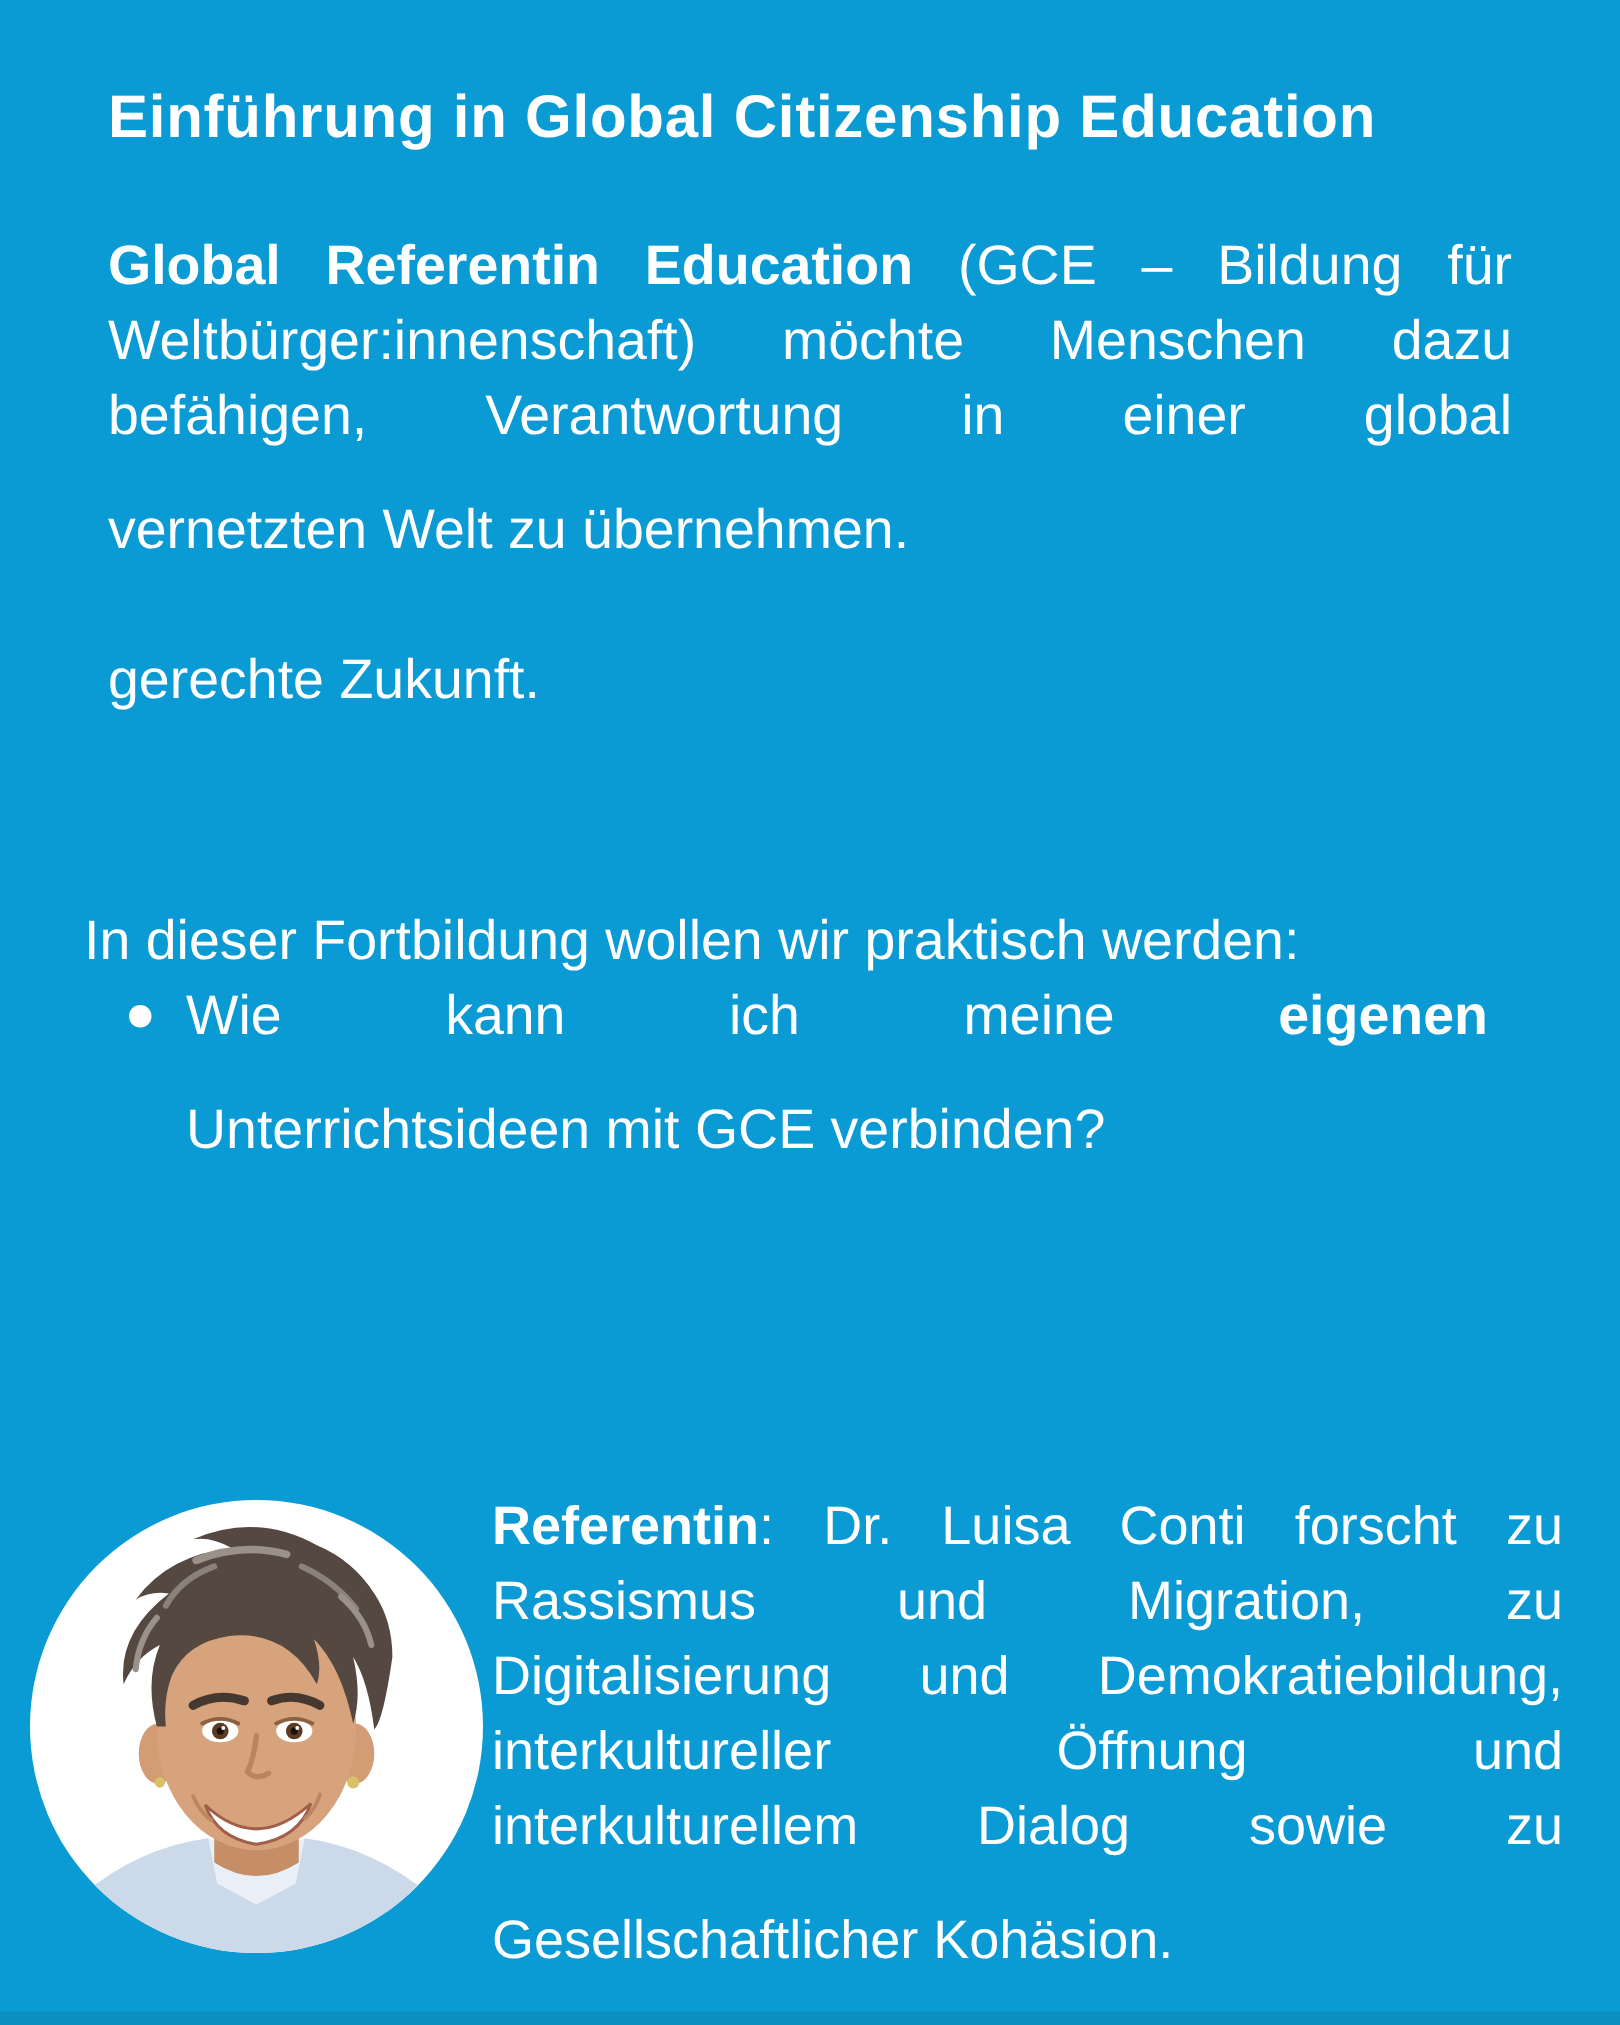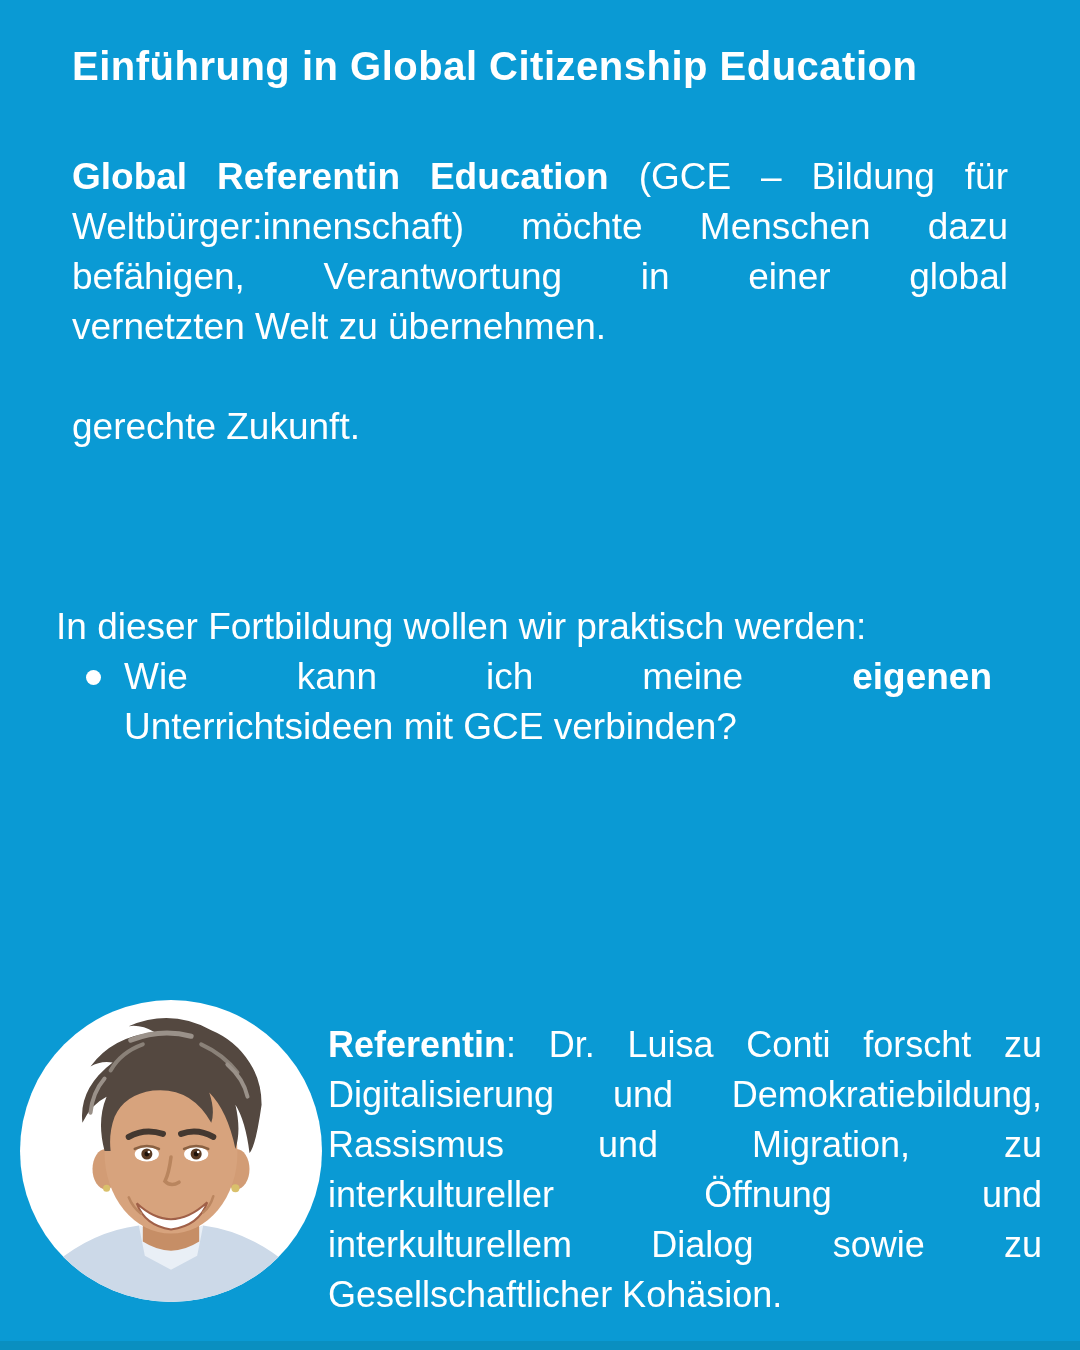--- a/index.html
+++ b/index.html
@@ -2,38 +2,38 @@
 <html><head>
 <meta charset="utf-8">
 <style>
   html,body { margin:0; padding:0; background:#333; }
   .canvas {
     position:relative; width:1080px; height:1350px;
     background:#0a9ad4; overflow:hidden;
     font-family:"Liberation Sans", sans-serif; color:#ffffff;
   }
   .title {
-    position:absolute; left:72px; top:44px;
+    position:absolute; left:72px; top:56px;
     font-size:40px; font-weight:700; letter-spacing:0.5px;
     white-space:nowrap;
   }
   .block { position:absolute; font-size:37px; line-height:50px; font-weight:400; }
   .jline { text-align:justify; text-align-last:justify; }
-  .jline.last { text-align:right; text-align-last:left; }
+  .jline.last { text-align:right; text-align-last:left;margin-top:26px; }
   .b { font-weight:700; }
   #p-intro   { left:72px;  top:152px; width:936px; }
   #p-gce     { left:72px;  top:402px; width:936px; }
   #sec-fort  { left:56px;  top:602px; width:936px; }
   .sec-heading { text-align:left; }
   .bullet-item { position:relative; padding-left:68px; }
   .bullet-dot {
     position:absolute; left:30px; top:18px;
     width:15px; height:15px; border-radius:50%; background:#ffffff;
   }
-  #ref-text  { left:328px; top:1020px; width:714px; font-size:36px; }
+  #ref-text  { left:328px; top:992px; width:714px; font-size:36px; }
   .avatar {
     position:absolute; left:20px; top:1000px; width:302px; height:302px;
     border-radius:50%;
   }
   .avatar svg { display:block; width:100%; height:100%; }
   .bottom-bar {
     position:absolute; left:0; bottom:0; width:1080px; height:9px;
     background:#0a8fc0;
   }
 </style>
@@ -114,22 +114,22 @@
 
         <path d="M116,202 Q150,234 186,201 Q178,224 150,228 Q124,224 116,202 Z" fill="#ffffff" stroke="#a06048" stroke-width="2"></path>
         <path d="M108,196 Q112,206 120,212" stroke="#bb8660" stroke-width="2.5" fill="none" stroke-linecap="round"></path>
         <path d="M192,195 Q189,205 182,211" stroke="#bb8660" stroke-width="2.5" fill="none" stroke-linecap="round"></path>
       </g>
     </svg>
   </div>
 
   <div class="block" id="ref-text">
       <div class="jline"><span class="b">Referentin</span><span>: Dr. Luisa Conti forscht zu</span></div>
+      <div class="jline"><span>Rassismus und Migration, zu</span></div>
       <div class="jline"><span>Digitalisierung und Demokratiebildung,</span></div>
-      <div class="jline"><span>Rassismus und Migration, zu</span></div>
       <div class="jline"><span>interkultureller Öffnung und</span></div>
       <div class="jline"><span>interkulturellem Dialog sowie zu</span></div>
       <div class="jline last"><span>Gesellschaftlicher Kohäsion.</span></div>
     </div>
 
   <div class="bottom-bar"></div>
 
 </div>
 
 </body></html>

